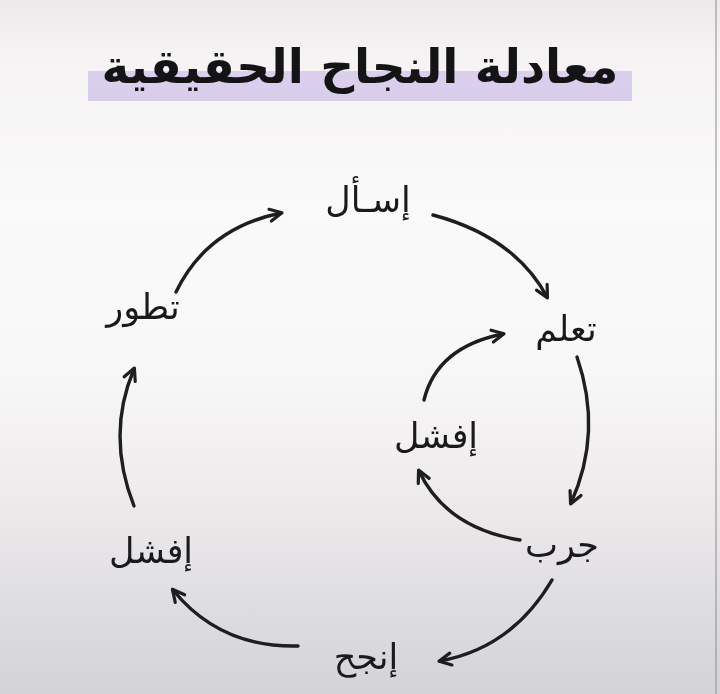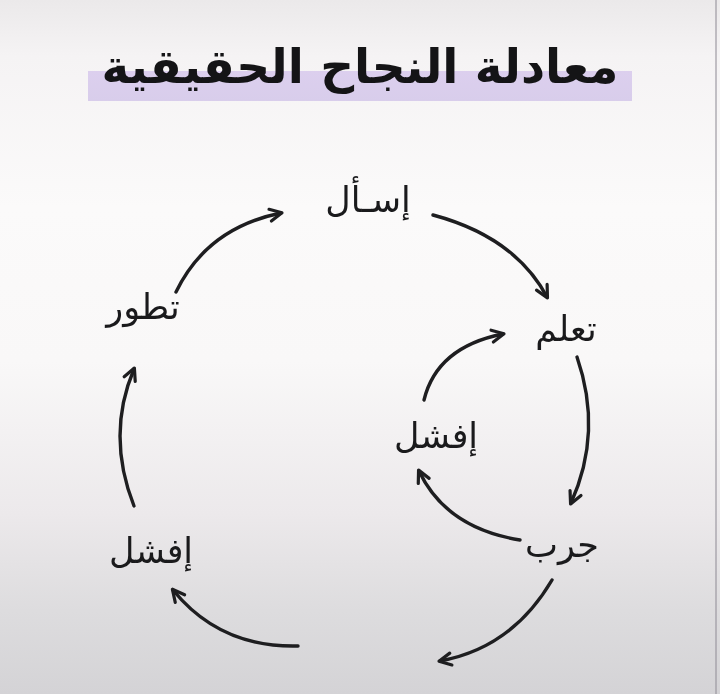--- a/index.html
+++ b/index.html
@@ -95,17 +95,18 @@
     <path class="edge" d="M 134 506 Q 106 435 134 369" marker-end="url(#arrowhead)"></path>
     <path class="edge" d="M 176 292 Q 207 228 281 213" marker-end="url(#arrowhead)"></path>
     <path class="edge" d="M 520 540 Q 446 528 419 471" marker-end="url(#arrowhead)"></path>
     <path class="edge" d="M 424 400 Q 437 347 503 334" marker-end="url(#arrowhead)"></path>
   </svg>
 
   <div class="node" style="left:368px; top:200px;">إسـأل</div>
   <div class="node" style="left:566px; top:329px;">تعلم</div>
   <div class="node" style="left:562px; top:545px;">جرب</div>
   <div class="node" style="left:436px; top:436px;">إفشل</div>
+  <div class="node" style="left:366px; top:657px;">إنجح</div>
   <div class="node" style="left:151px; top:551px;">إفشل</div>
   <div class="node" style="left:143px; top:307px;">تطور</div>
 
   <div class="right-edge-line"></div>
 </div>
 
 </body></html>

